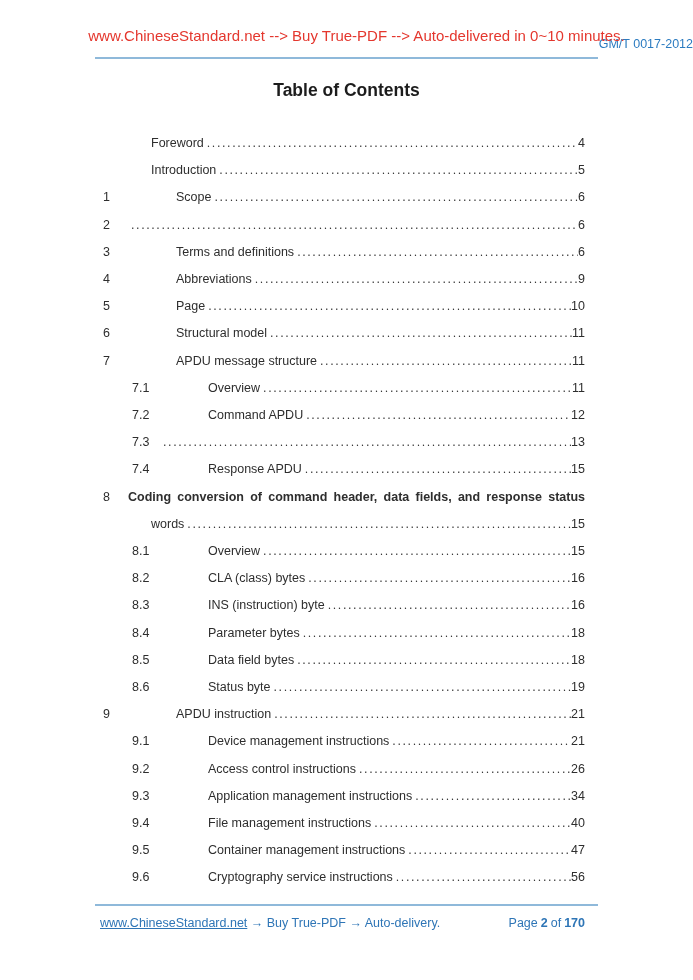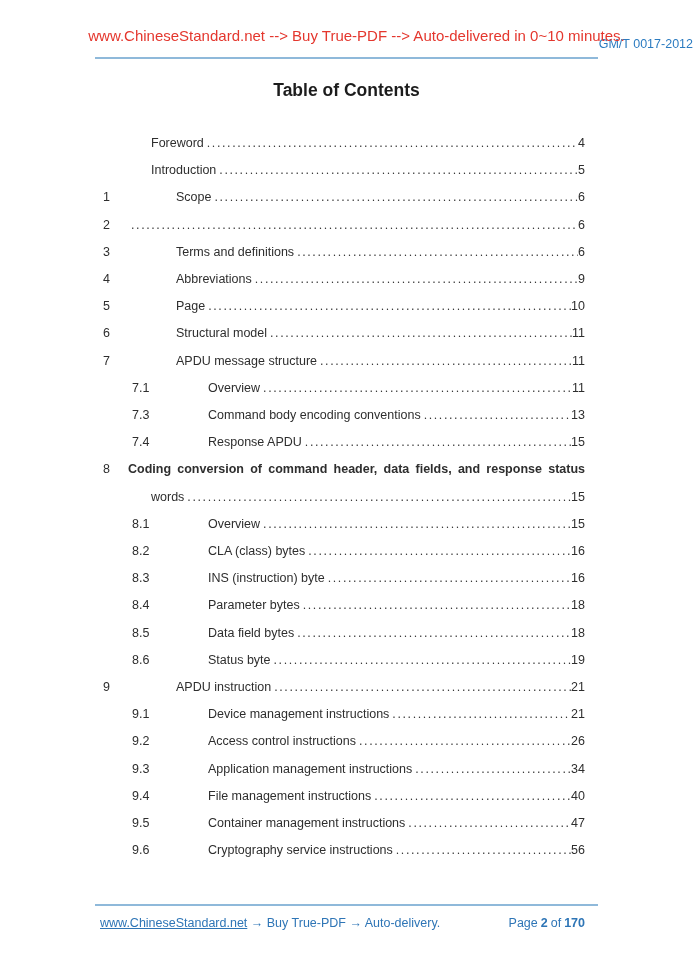--- a/index.html
+++ b/index.html
@@ -138,22 +138,27 @@
         <span class="dots"></span>
         <span class="pg">11</span>
       </div>
       <div class="row lvl2">
         <span class="num">7.1</span>
         <span class="lbl">Overview</span>
         <span class="dots"></span>
         <span class="pg">11</span>
       </div>
       <div class="row lvl2">
+        <span class="num">7.2</span>
+        <span class="lbl">Command APDU</span>
+        <span class="dots"></span>
+        <span class="pg">12</span>
+      </div>
+      <div class="row lvl2">
         <span class="num">7.3</span>
-        <span class="lbl">Command body encoding conventions</span>
         <span class="dots"></span>
         <span class="pg">13</span>
       </div>
       <div class="row lvl2">
         <span class="num">7.4</span>
         <span class="lbl">Response APDU</span>
         <span class="dots"></span>
         <span class="pg">15</span>
       </div>
       <div class="row lvl1">

